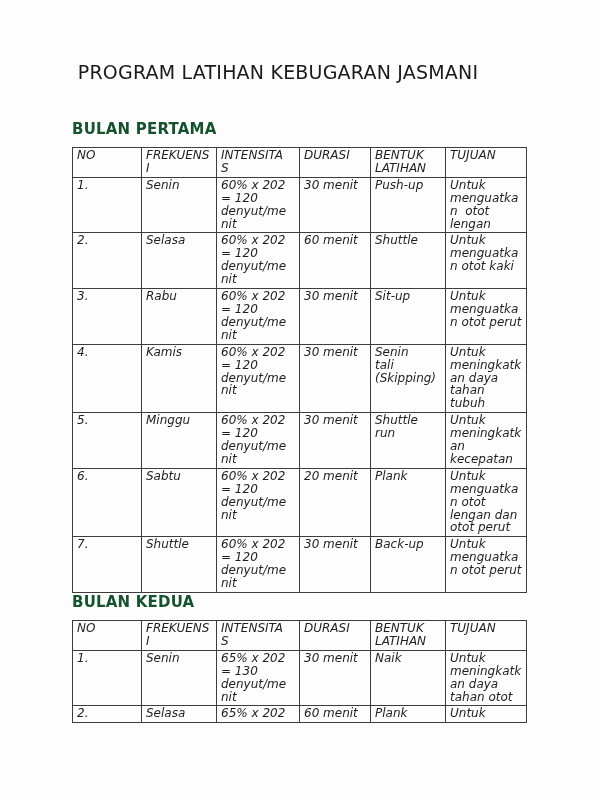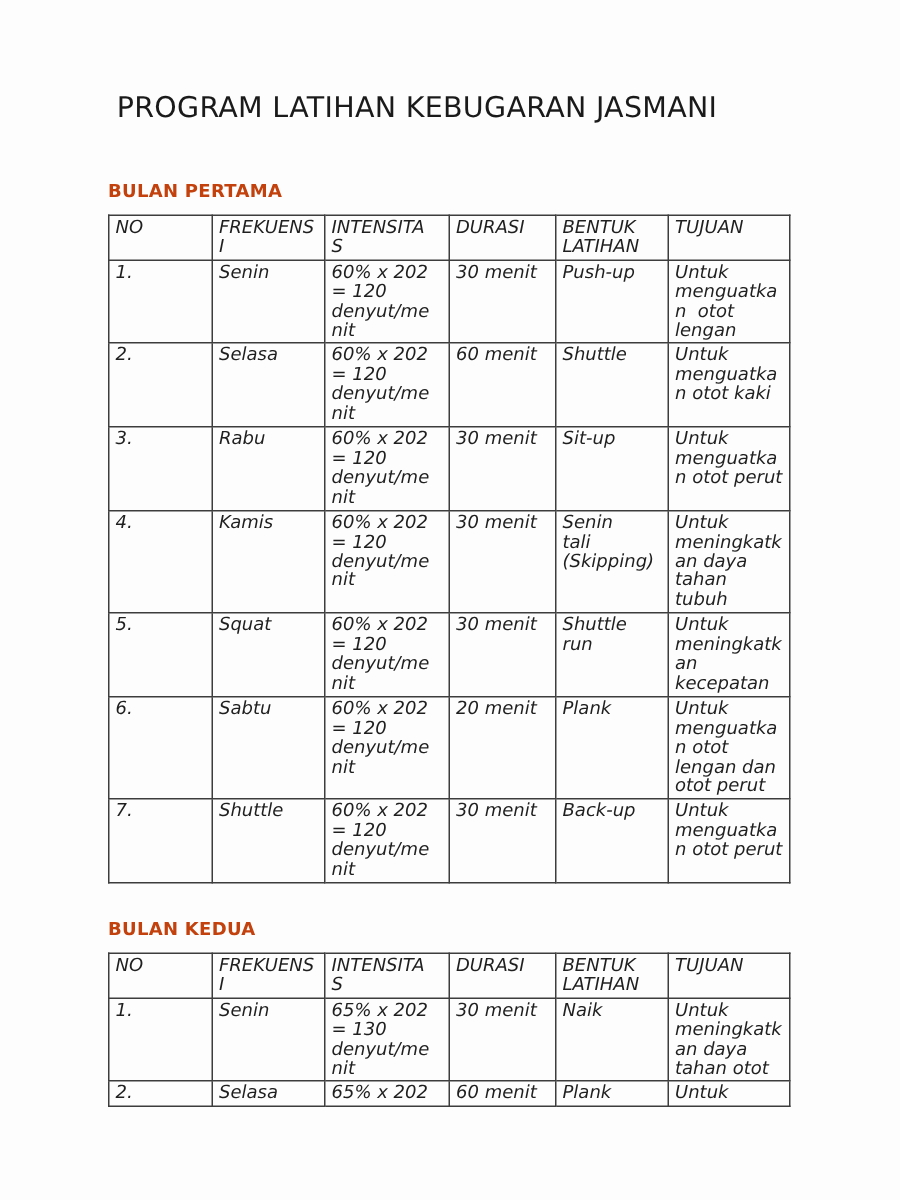--- a/index.html
+++ b/index.html
@@ -17,27 +17,27 @@
     padding-top: 61px;
     text-align: center;
     font-size: 19px;
     font-weight: 400;
     letter-spacing: 0.2px;
     color: #1a1a1a;
     white-space: nowrap;
   }
   .section-heading {
     margin-left: 72px;
-    font-size: 12px;
+    font-size: 15px;
     font-weight: 700;
-    color: #c2410c;
+    color: #14532d;
     letter-spacing: 0.2px;
   }
   .section-heading.first { margin-top: 37px; }
-  .section-heading.second { margin-top: 23px; }
+  .section-heading.second { }
   table.program-table {
     margin-left: 72px;
     margin-top: 9px;
     width: 454px;
     border-collapse: collapse;
     table-layout: fixed;
     font-style: italic;
   }
   col.c-no        { width: 69px; }
   col.c-frekuensi { width: 75px; }
@@ -143,21 +143,21 @@
 tali
 (Skipping)</td>
           <td>Untuk
 meningkatk
 an daya
 tahan
 tubuh</td>
         </tr>
         <tr>
           <td>5.</td>
-          <td>Squat</td>
+          <td>Minggu</td>
           <td>60% x 202
 = 120
 denyut/me
 nit</td>
           <td>30 menit</td>
           <td>Shuttle
 run</td>
           <td>Untuk
 meningkatk
 an

